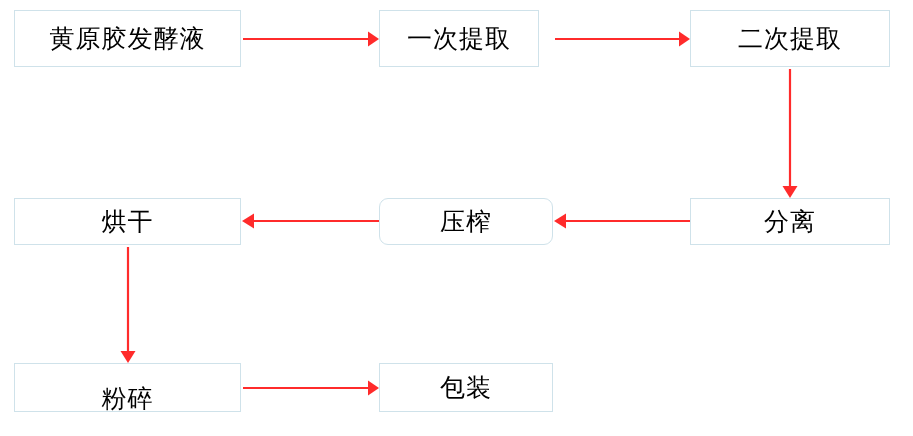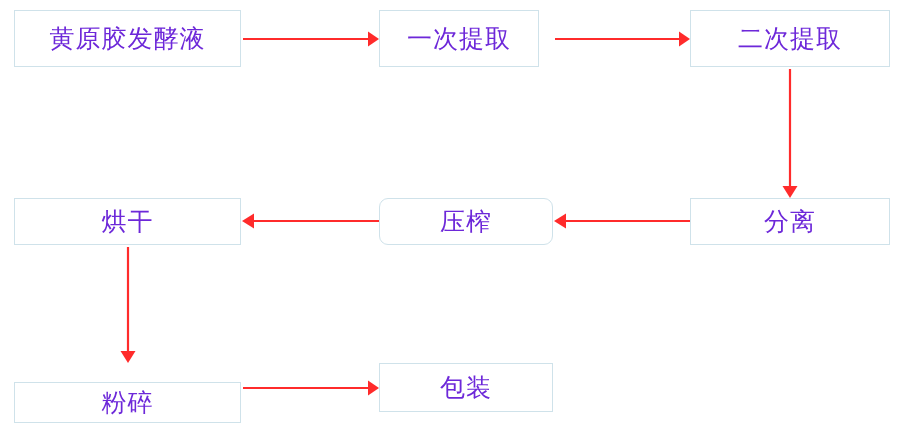--- a/index.html
+++ b/index.html
@@ -26,21 +26,21 @@
     align-items: center;
     justify-content: center;
     color: #ff2323;
     font-size: 25px;
     line-height: 1;
     letter-spacing: 1px;
     font-family: "DejaVu Sans", "Liberation Sans", sans-serif;
     white-space: nowrap;
   }
   .node-label {
-    color: #6d28d9;
+    color: #000000;
     display: block;
   }
   .edge-svg {
     position: absolute;
     left: 0;
     top: 0;
     width: 913px;
     height: 436px;
     pointer-events: none;
     overflow: visible;
@@ -115,21 +115,21 @@
   </div>
 
   <div class="node-box" style="left:379px; top:198px; width:174px; height:47px;border-radius:9px;">
     <span class="node-label">压榨</span>
   </div>
 
   <div class="node-box" style="left:690px; top:198px; width:200px; height:47px;">
     <span class="node-label">分离</span>
   </div>
 
-  <div class="node-box" style="left:14px; top:382px; width:227px; height:41px;">
+  <div class="node-box" style="left:14px; top:363px; width:227px; height:49px;align-items:flex-end;">
     <span class="node-label">粉碎</span>
   </div>
 
   <div class="node-box" style="left:379px; top:363px; width:174px; height:49px;">
     <span class="node-label">包装</span>
   </div>
 
 </div>
 
 </body></html>

